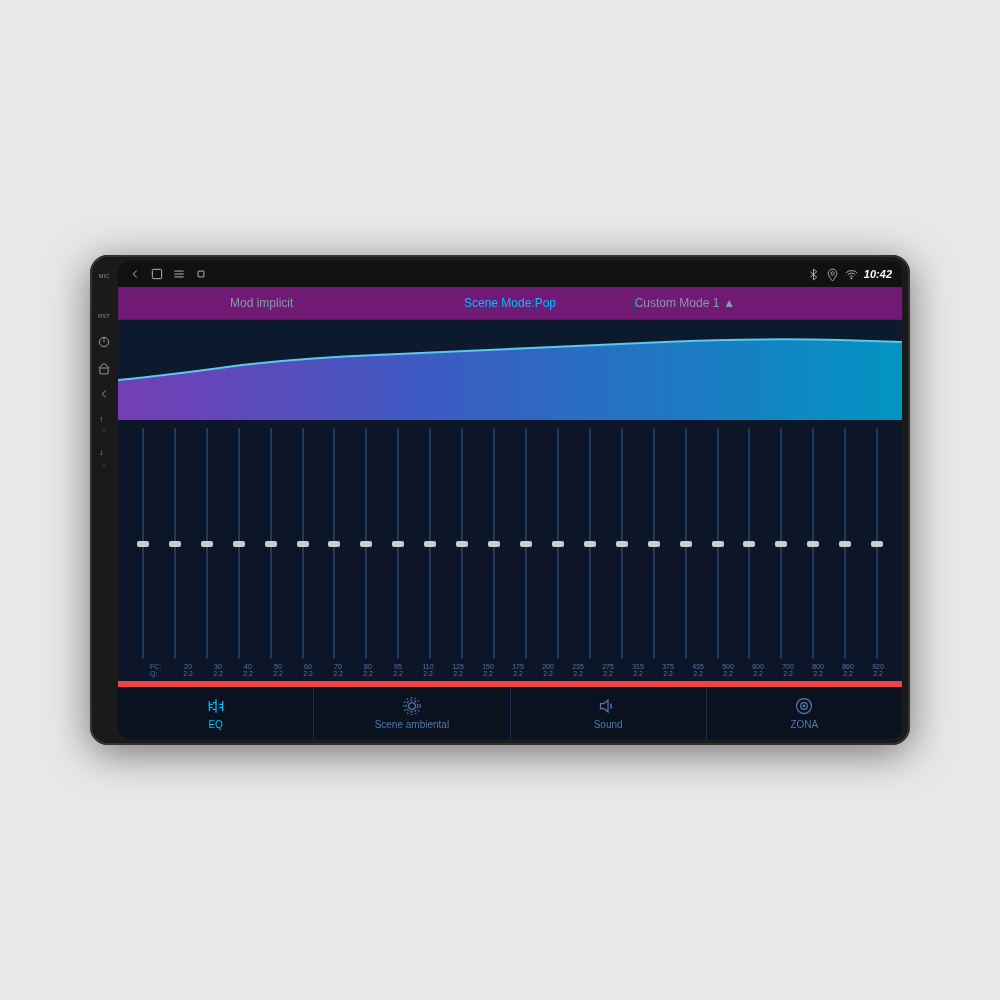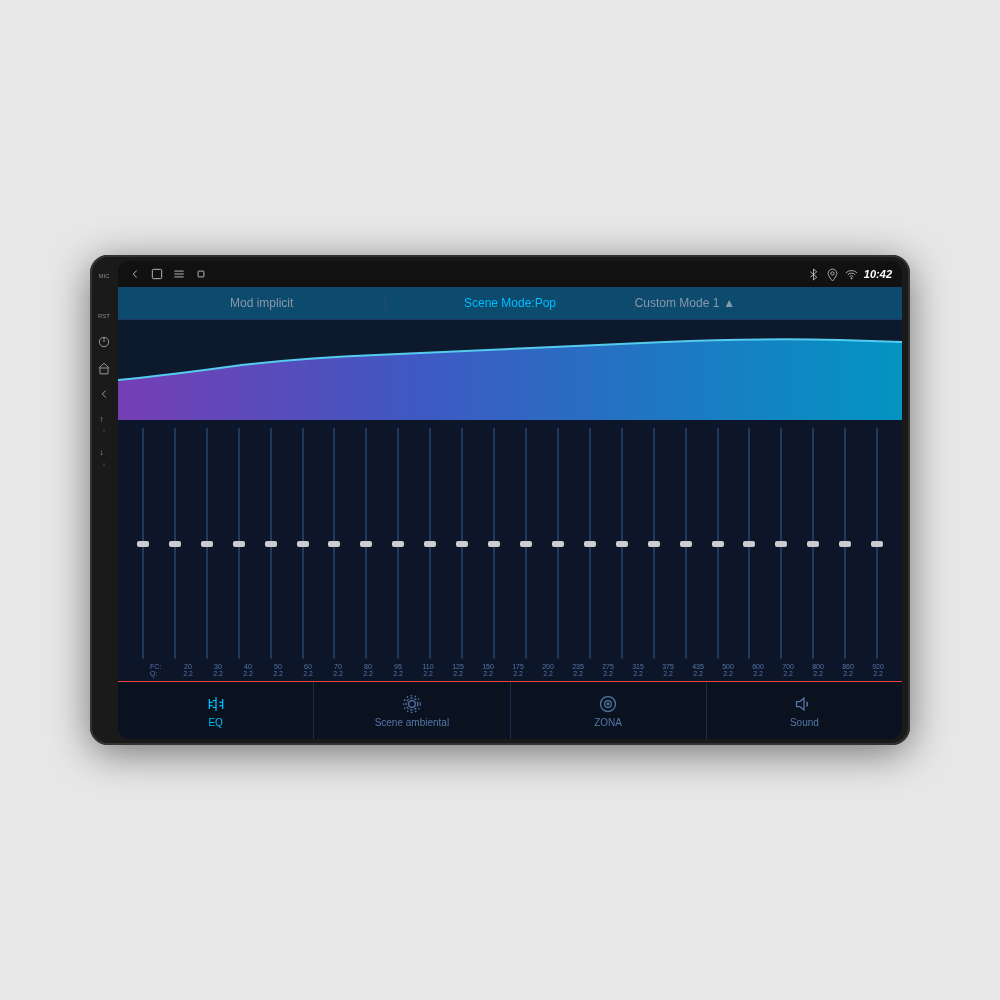--- a/index.html
+++ b/index.html
@@ -112,21 +112,21 @@
       overflow: hidden;
     }
 
     
     .mode-bar {
       display: flex;
       justify-content: space-between;
       align-items: center;
       padding: 8px 20px;
       border-bottom: 1px solid #1e3a5f;
-      background: #0c4a6e;
+      background: #701a75;
     }
 
     .mode-item {
       color: #8899aa;
       font-size: 12px;
       cursor: pointer;
       flex: 1;
       text-align: center;
     }
 
@@ -236,21 +236,21 @@
     .freq-label {
       color: #5577aa;
       font-size: 7px;
       white-space: nowrap;
     }
 
     
     .bottom-nav {
       display: flex;
       background: #0a1220;
-      border-top: 1px solid #ef4444;
+      border-top: 6px solid #ef4444;
       height: 58px;
     }
 
     .nav-item {
       flex: 1;
       display: flex;
       flex-direction: column;
       align-items: center;
       justify-content: center;
       gap: 3px;
@@ -658,31 +658,31 @@
           <svg viewBox="0 0 24 24">
             <circle cx="12" cy="12" r="4"></circle>
             <circle cx="12" cy="12" r="7" stroke-dasharray="3 2"></circle>
             <circle cx="12" cy="12" r="10" stroke-dasharray="2 3"></circle>
           </svg>
           <span class="nav-label">Scene ambiental</span>
         </div>
 
         <div class="nav-item">
           <svg viewBox="0 0 24 24">
+            <polygon points="3,9 7,9 12,5 12,19 7,15 3,15"></polygon>
+            <path d="M15 9a5 5 0 0 1 0 6"></path>
+          </svg>
+          <span class="nav-label">Sound</span>
+        </div>
+
+        <div class="nav-item">
+          <svg viewBox="0 0 24 24">
             <circle cx="12" cy="12" r="9"></circle>
             <circle cx="12" cy="12" r="4"></circle>
             <circle cx="12" cy="12" r="1" fill="#5577aa"></circle>
           </svg>
           <span class="nav-label">ZONA</span>
         </div>
 
-        <div class="nav-item">
-          <svg viewBox="0 0 24 24">
-            <polygon points="3,9 7,9 12,5 12,19 7,15 3,15"></polygon>
-            <path d="M15 9a5 5 0 0 1 0 6"></path>
-          </svg>
-          <span class="nav-label">Sound</span>
-        </div>
-
       </div>
     </div>
   </div>
 </div>
 
 </body></html>

